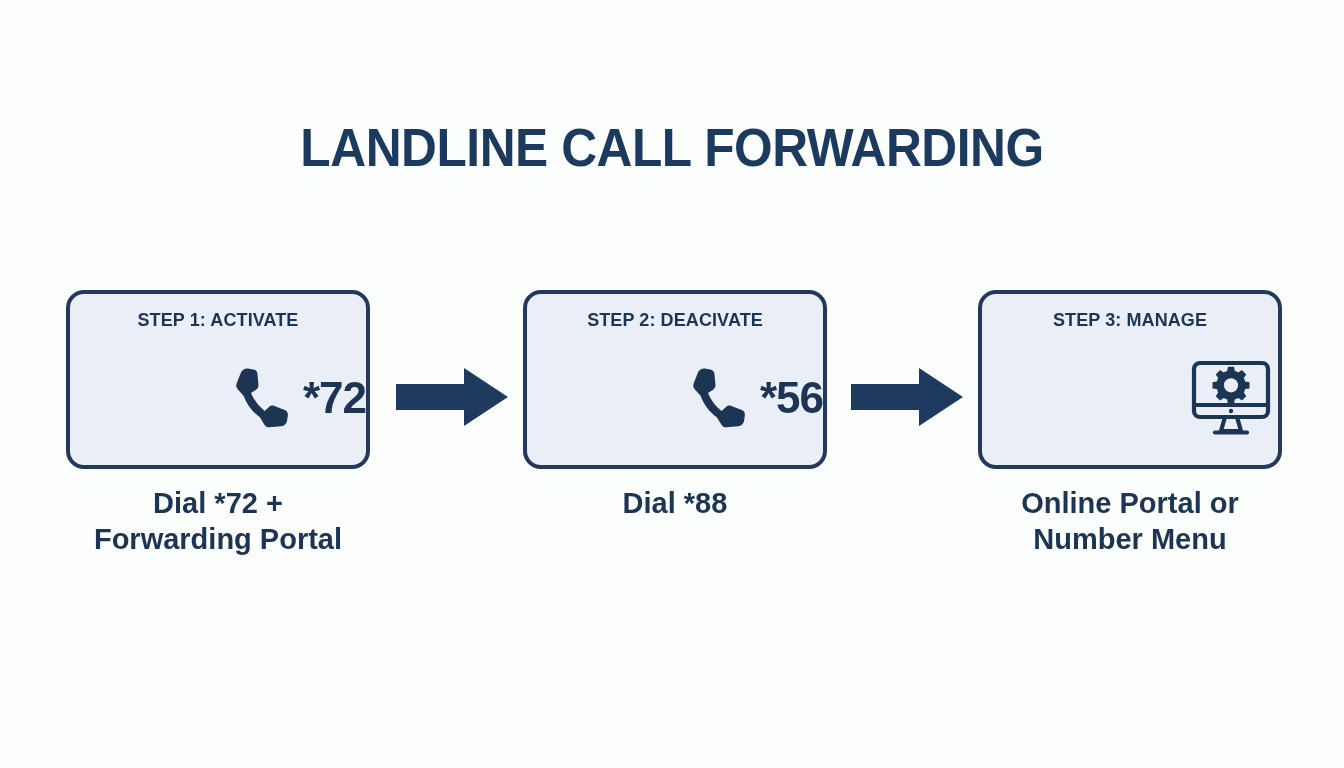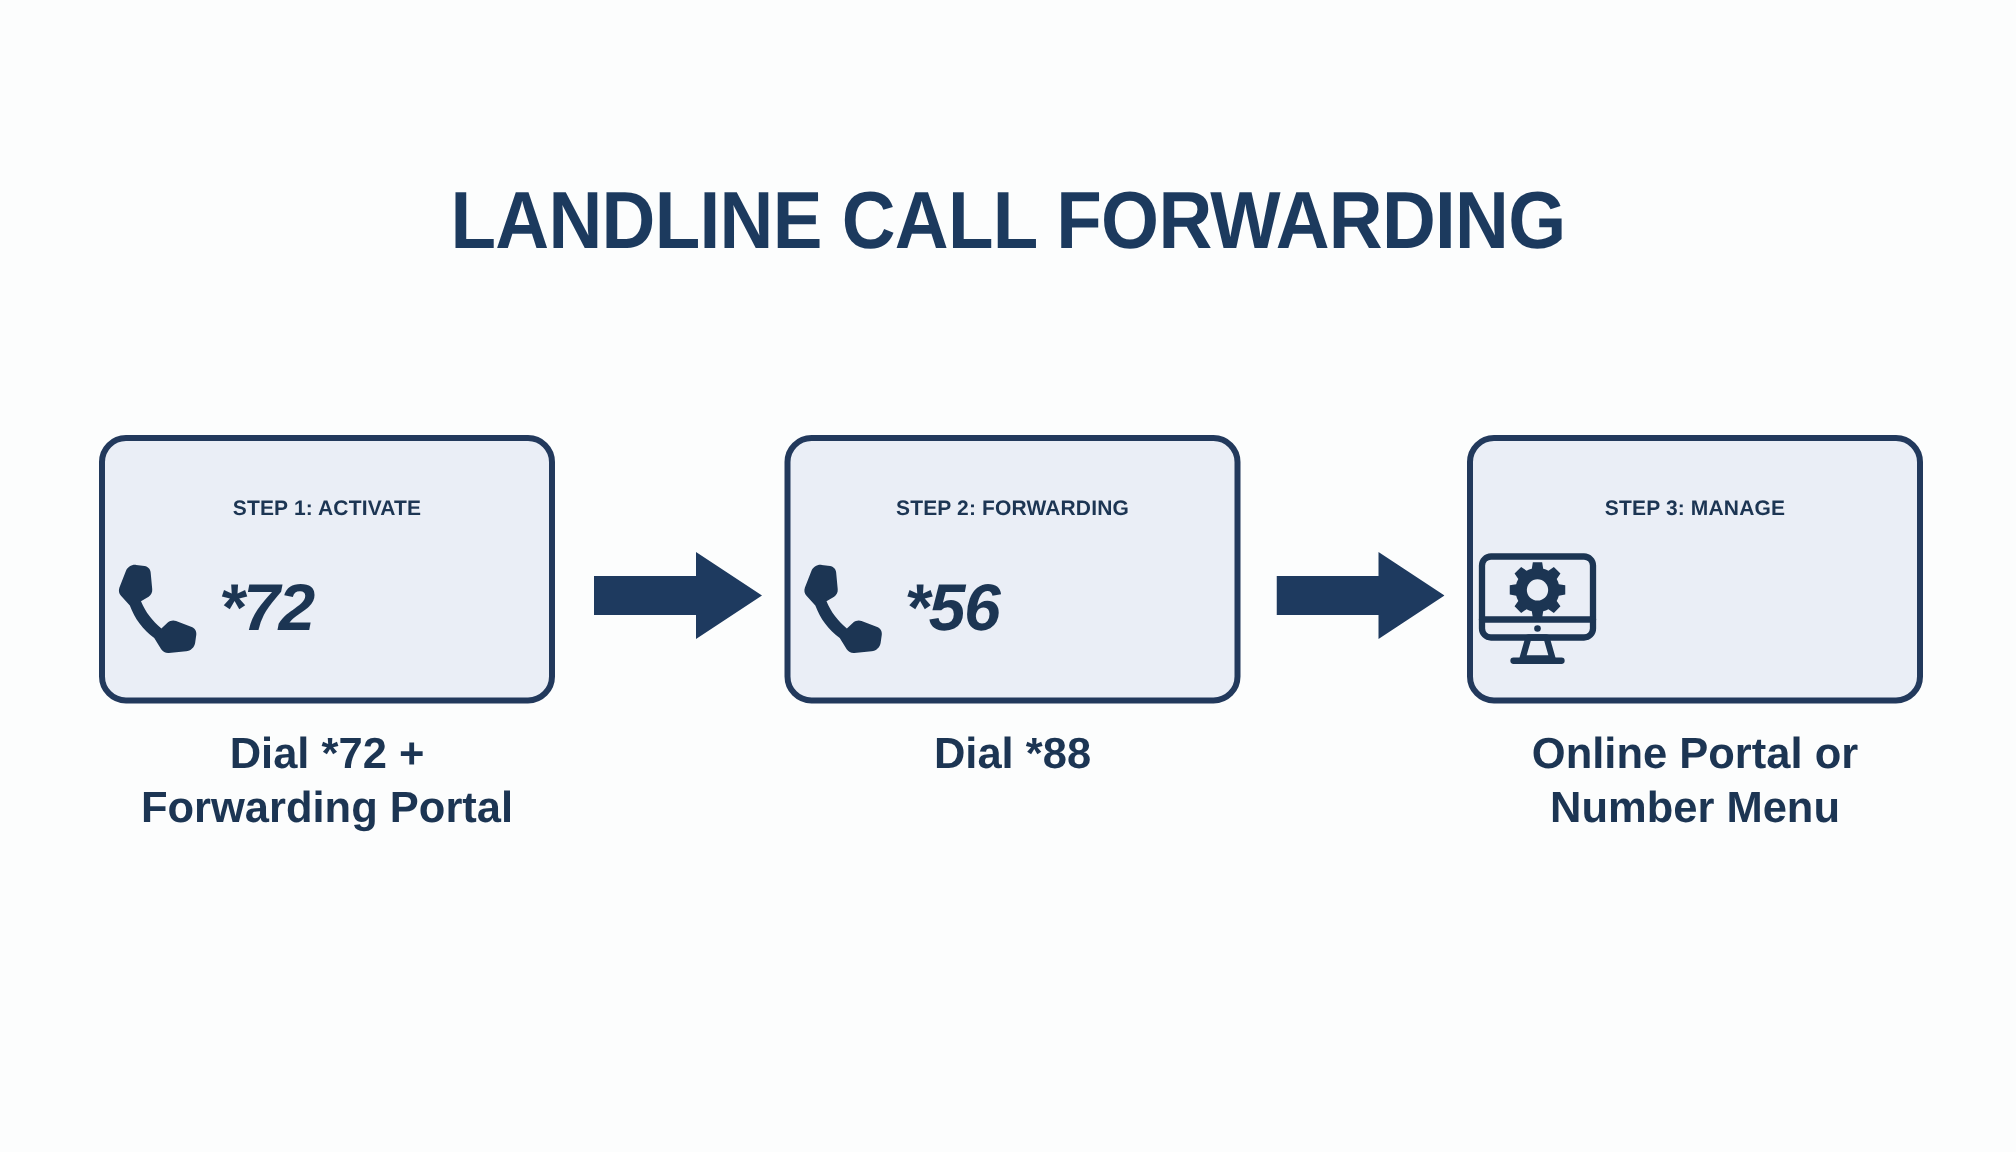--- a/index.html
+++ b/index.html
@@ -56,36 +56,34 @@
     height: 179px;
     border: 4px solid #22395c;
     border-radius: 18px;
     background: #eaeef6;
     display: flex;
     flex-direction: column;
     align-items: center;
     padding-top: 16px;
   }
   .card-header {
-    font-size: 14px;
+    font-size: 18px;
     font-weight: 700;
     color: #1c3553;
     letter-spacing: 0.1px;
     white-space: nowrap;
     font-family: "Liberation Sans", sans-serif;
-    margin-top: 20px;
   }
   .card-body {
     flex: 1;
     display: flex;
     align-items: center;
-    justify-content: flex-start;
+    justify-content: flex-end;
     gap: 4px;
     width: 100%;
-    font-style: italic;
   }
   .icon-phone {
     display: block;
     width: 72px;
     height: 72px;
   }
   .icon-monitor {
     display: block;
     width: 86px;
     height: 80px;
@@ -148,21 +146,21 @@
     </div>
 
     <span class="arrow arrow-1">
       <svg viewBox="0 0 112 58" width="112" height="58" aria-hidden="true">
         <path d="M0 16 L68 16 L68 0 L112 29 L68 58 L68 42 L0 42 Z" fill="#1e3a5f"></path>
       </svg>
     </span>
 
     <div class="step-col col-2">
       <div class="card">
-        <div class="card-header">STEP 2: FORWARDING</div>
+        <div class="card-header">STEP 2: DEACIVATE</div>
         <div class="card-body">
           <span class="icon-phone">
             <svg viewBox="0 0 64 64" width="72" height="72" aria-hidden="true">
               <g fill="#1c3553" transform="rotate(8 32 32)">
                 <path d="M15.0 8.0 C12.4 8.0 10.0 10.0 9.4 12.6 L7.0 22.6 C6.6 24.4 7.2 26.2 8.6 27.4 L14.6 32.4 C18.6 39.8 24.2 45.4 31.6 49.4 L36.6 55.4 C37.8 56.8 39.6 57.4 41.4 57.0 L51.4 54.6 C54.0 54.0 56.0 51.6 56.0 49.0 L56.0 44.0 C56.0 42.0 54.6 40.3 52.7 39.9 L43.0 37.6 C41.3 37.2 39.5 37.8 38.4 39.1 L35.0 43.2 C29.0 39.6 24.4 35.0 20.8 29.0 L24.9 25.6 C26.2 24.5 26.8 22.7 26.4 21.0 L24.1 11.3 C23.7 9.4 22.0 8.0 20.0 8.0 Z"></path>
               </g>
             </svg>
           </span>
           <span class="code-text">*56</span>
         </div>

